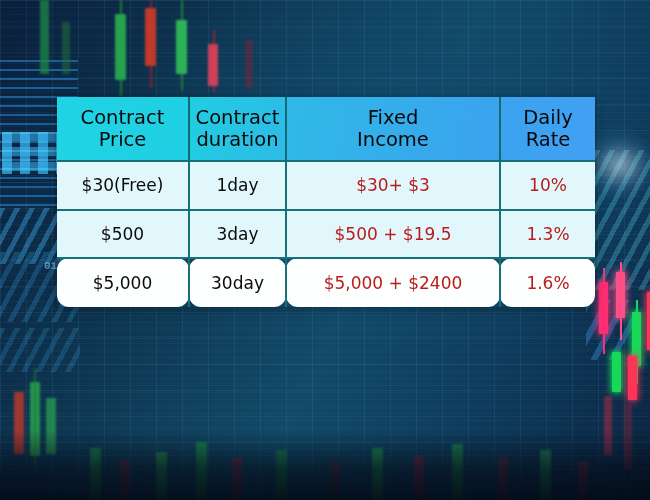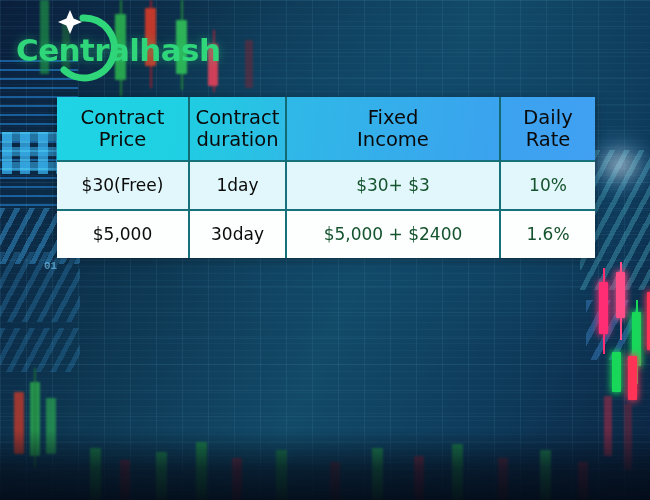--- a/index.html
+++ b/index.html
@@ -150,24 +150,24 @@
     text-align:center;
     vertical-align:middle;
     border-right:2px solid #17717a;
     border-top:2px solid #17717a;
     padding:0 3px;
     white-space:nowrap;
   }
   .table td:last-child { border-right:none; }
   .table tr.data td { background:#e2f7fb; }
   .table tr.data.alt td { background:#f1fbfd; }
-  .table tr.data.last td { background:#fdfefe; }
+  .table tr.data.last td { background:#fdfefe;border-radius:12px; }
 
   .col-dark { color:#0b0b0b; }
-  .col-green { color:#14532d; }
+  .col-green { color:#b91c1c; }
   .fs-sm { font-size:18.5px; }
   .fs-xs { font-size:17.5px; }
 </style>
 </head>
 <body>
 
 <div id="stage">
 
   <div class="grid"></div>
   <div class="grid2"></div>
@@ -232,29 +232,20 @@
   <div class="candle" style="left:330px; top:462px; width:10px; height:38px; background:#7d2433; opacity:.55;"></div>
   <div class="candle" style="left:372px; top:448px; width:11px; height:52px; background:#24a04c; opacity:.7;"></div>
   <div class="candle" style="left:414px; top:456px; width:10px; height:44px; background:#a3243a; opacity:.6;"></div>
   <div class="candle" style="left:452px; top:444px; width:11px; height:56px; background:#1e8f45; opacity:.75;"></div>
   <div class="candle" style="left:498px; top:458px; width:10px; height:42px; background:#8e2338; opacity:.55;"></div>
   <div class="candle" style="left:540px; top:450px; width:11px; height:50px; background:#24a04c; opacity:.65;"></div>
   <div class="candle" style="left:578px; top:462px; width:10px; height:38px; background:#a3243a; opacity:.5;"></div>
 
   <div class="bottom-fade"></div>
 
-  <div class="logo">
-    <svg width="200" height="80" viewBox="0 0 200 80">
-
-      <path d="M 75 14 A 30 30 0 1 1 56 66" fill="none" stroke="#2fd67a" stroke-width="7" stroke-linecap="round"></path>
-
-      <path d="M 62 6 L 65.6 14.4 L 74 18 L 65.6 21.6 L 62 30 L 58.4 21.6 L 50 18 L 58.4 14.4 Z" fill="#ffffff"></path>
-    </svg>
-    <div class="logo-text">Centralhash</div>
-  </div>
 
   <table class="table">
     <colgroup>
       <col class="c1">
         <col class="c2">
         <col class="c3">
         <col class="c4">
     </colgroup>
     <thead>
       <tr>
@@ -276,20 +267,26 @@
         </th>
       </tr>
     </thead>
     <tbody>
       <tr class="data">
         <td class="col-dark">$30(Free)</td>
         <td class="col-dark">1day</td>
         <td class="col-green">$30+ $3</td>
         <td class="col-green">10%</td>
       </tr>
+      <tr class="data">
+        <td class="col-dark">$500</td>
+        <td class="col-dark">3day</td>
+        <td class="col-green">$500 + $19.5</td>
+        <td class="col-green">1.3%</td>
+      </tr>
       <tr class="data last">
         <td class="col-dark">$5,000</td>
         <td class="col-dark">30day</td>
         <td class="col-green fs-sm">$5,000 + $2400</td>
         <td class="col-green">1.6%</td>
       </tr>
     </tbody>
   </table>
 
 </div>

